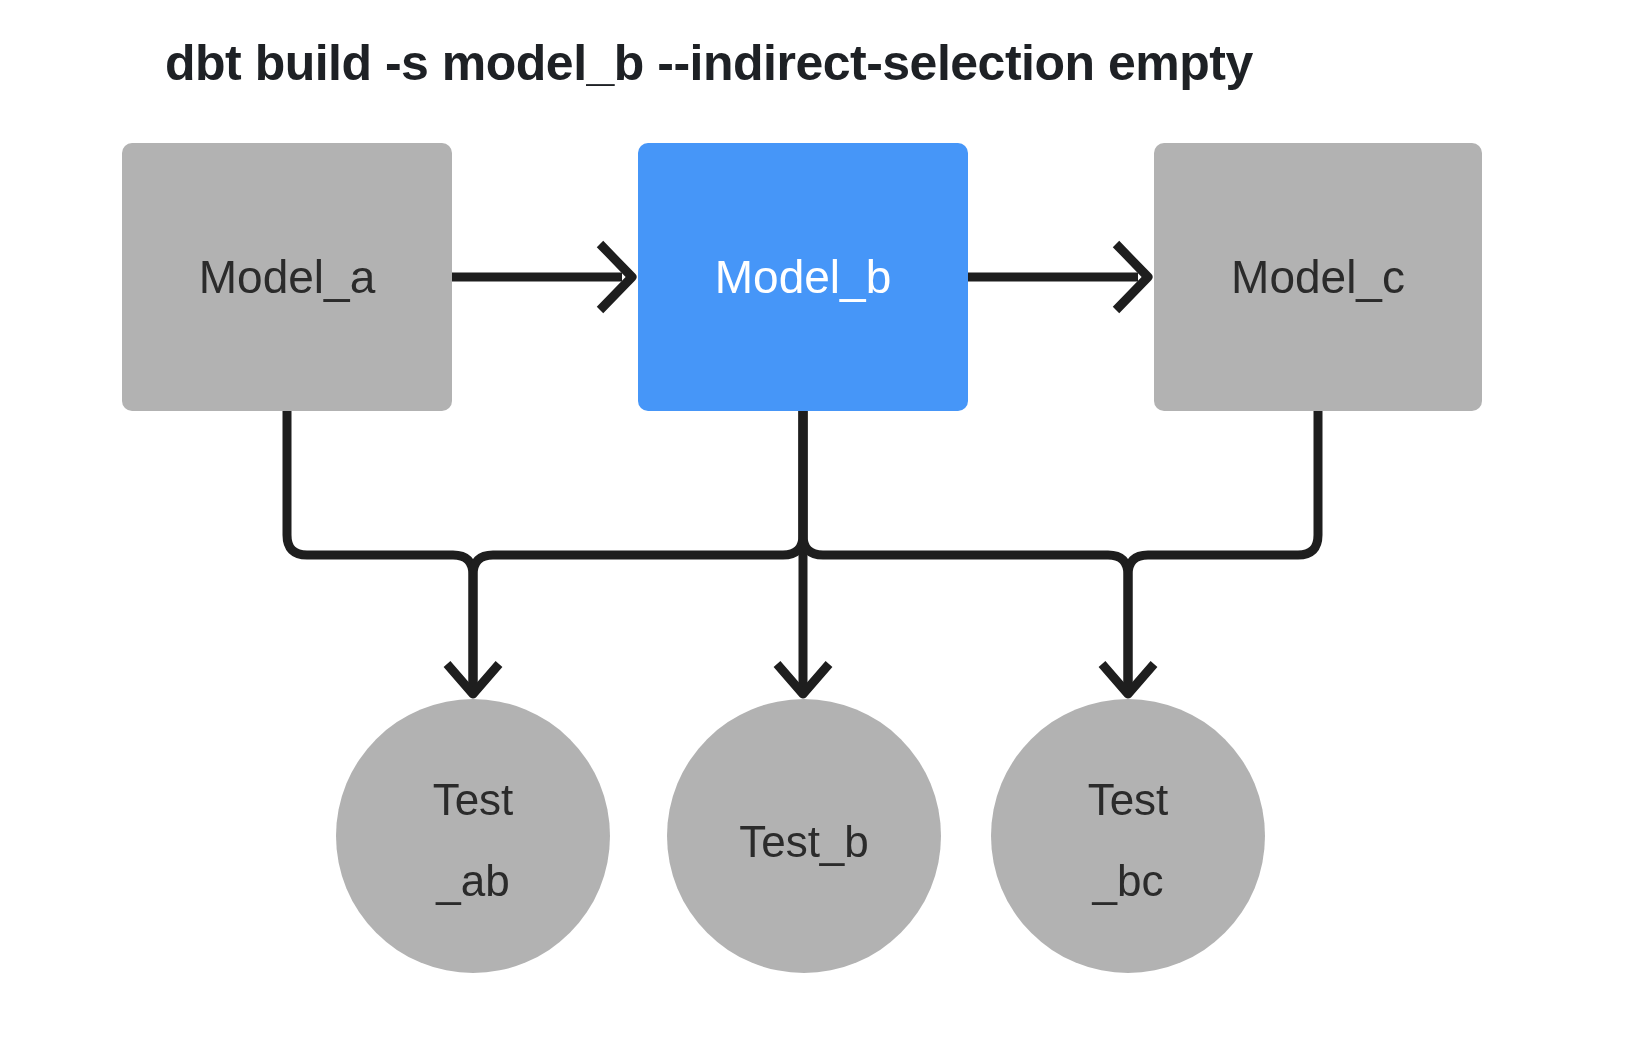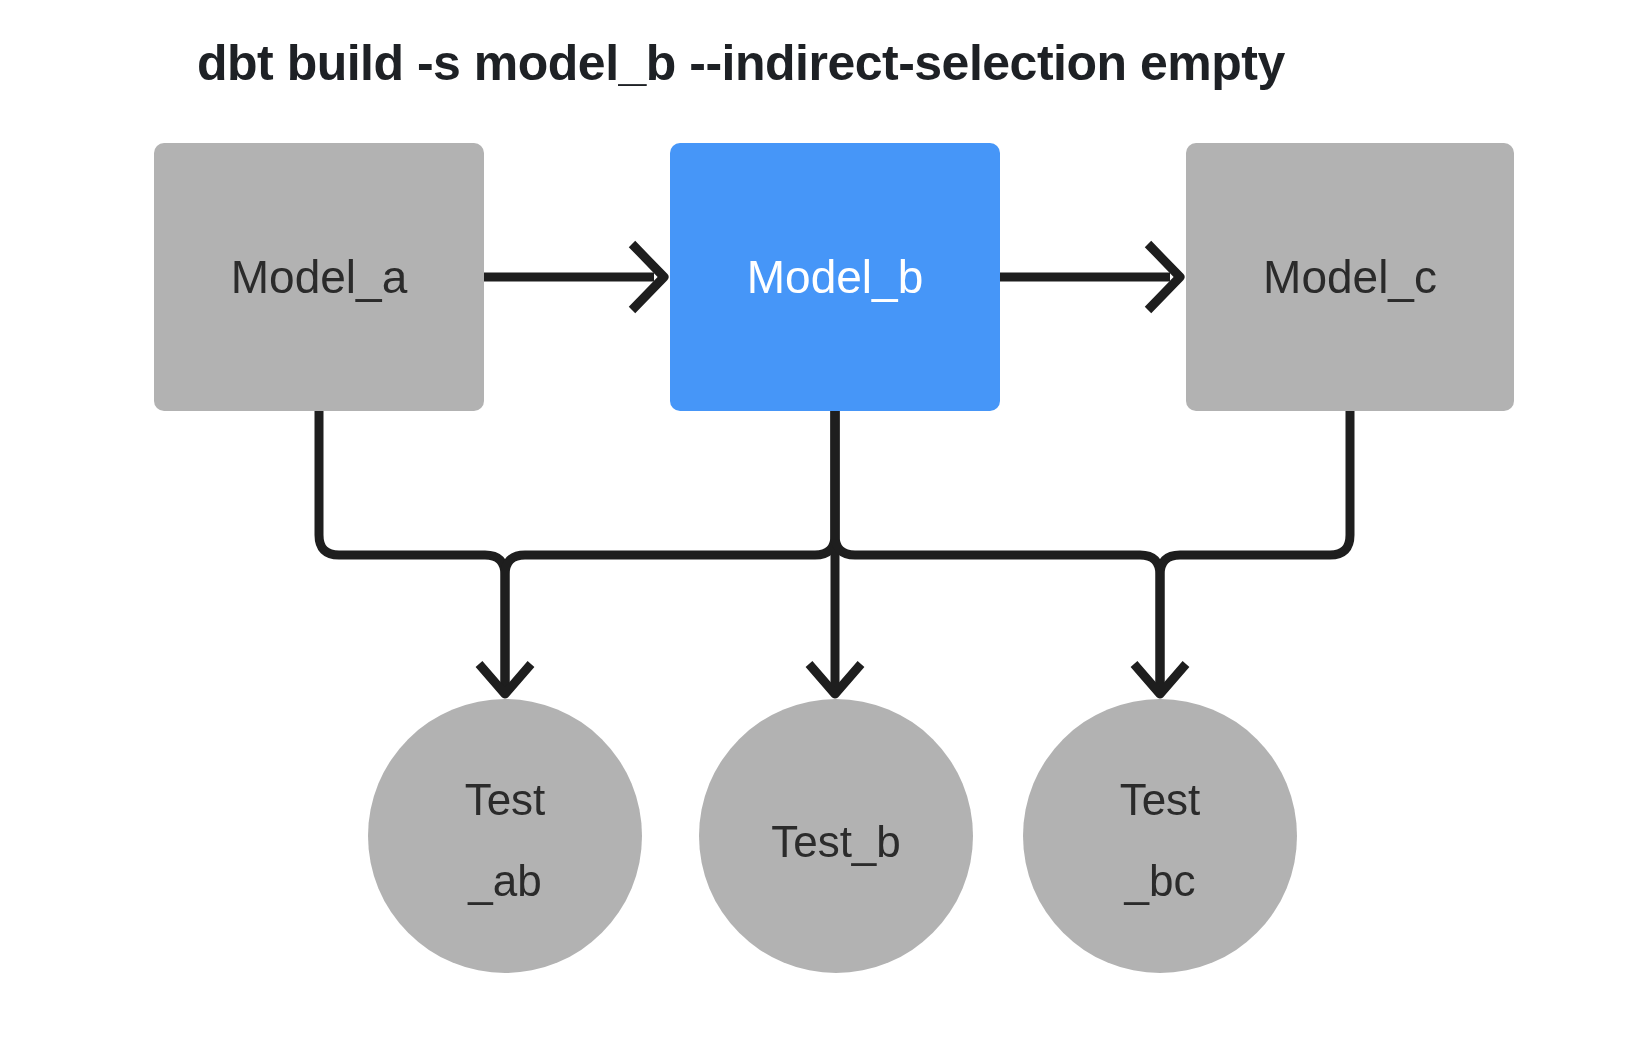--- a/index.html
+++ b/index.html
@@ -8,21 +8,20 @@
     background: #ffffff;
     width: 1630px;
     height: 1060px;
     overflow: hidden;
     font-family: "Liberation Sans", sans-serif;
   }
   .canvas-wrap {
     width: 1371px;
     height: 1060px;
     position: relative;
-    margin-left: 32px;
   }
   svg { display: block; }
   .edge {
     fill: none;
     stroke-width: 9;
     stroke-linecap: butt;
   }
   .chevron {
     fill: none;
     stroke-width: 9;

